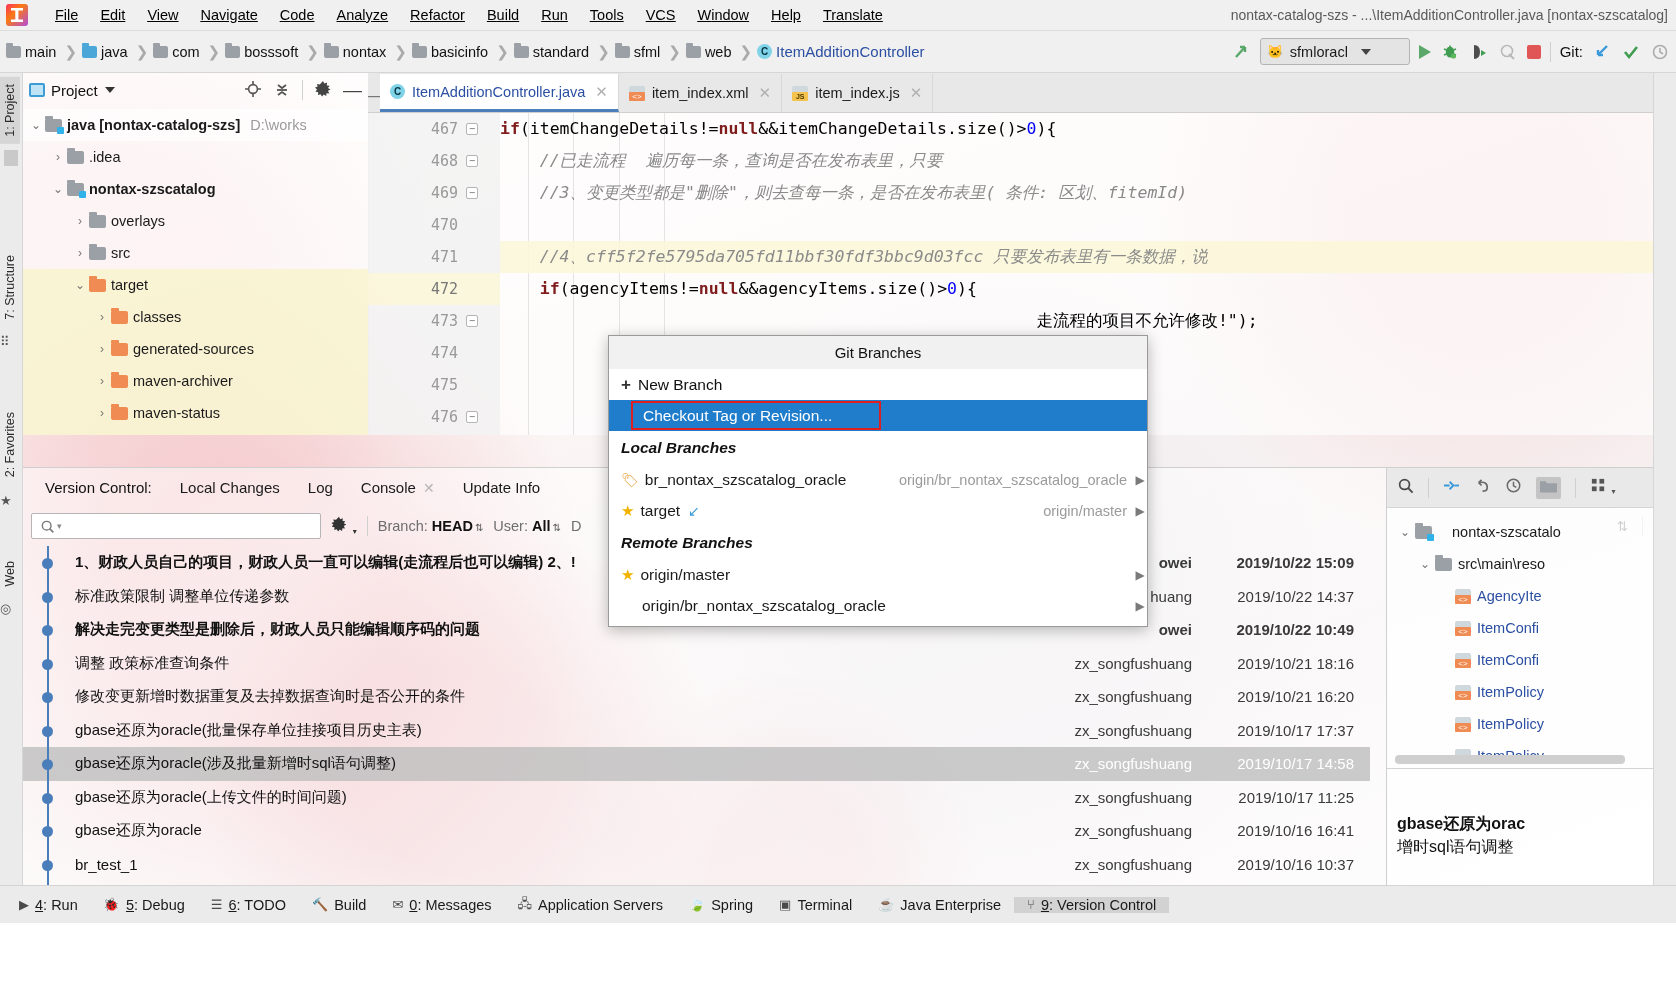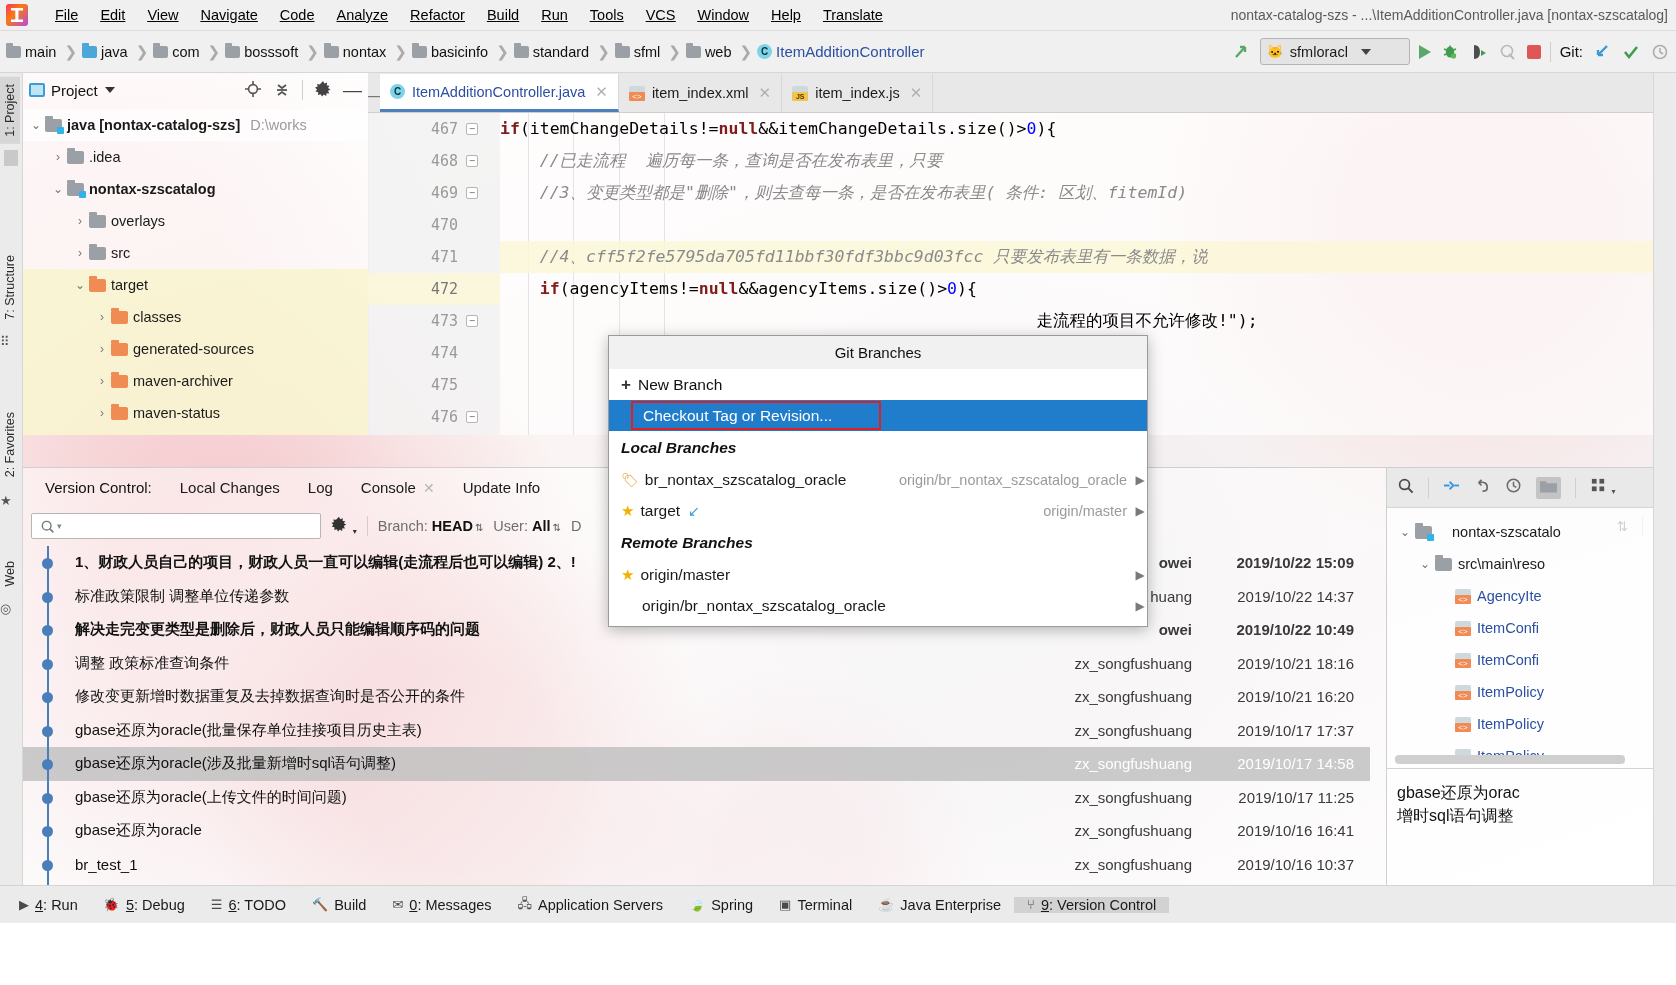--- a/index.html
+++ b/index.html
@@ -186,21 +186,21 @@
   
   #vc-right{ position:absolute; left:1363px; top:0; width:290px; height:418px; border-left:1px solid #cfcfcf; background:rgba(255,255,255,.72);}
   #vcr-toolbar{ height:40px; display:flex; align-items:center; gap:14px; padding:0 10px; background:#e9e9e9; border-bottom:1px solid #d4d4d4;}
   .vcr-ico{ color:#4a4a4a; font-size:16px;}
   .vcr-ico.active{ background:#c4c4c4; padding:2px 4px; border-radius:2px;}
   #vcr-tree{ padding:8px 0 0 6px; font-size:14.5px;}
   .ftrow{ height:32px; display:flex; align-items:center; white-space:nowrap;}
   .ftrow .arrow{ width:20px; text-align:center; color:#777; font-size:12px;}
   .flink{ color:#2b4fa2; margin-left:6px;}
   #vcr-msg{ position:absolute; left:0; bottom:0; width:290px; height:118px; border-top:1px solid #d4d4d4; padding:12px 10px; font-size:16px; line-height:1.45; color:#111; overflow:hidden;}
-  #vcr-msg .hl{ font-weight:normal;}
+  #vcr-msg .hl{ font-weight:bold;margin-top:31px;}
   .hscroll{ position:absolute; left:8px; bottom:122px; width:230px; height:9px; background:#cfcfcf; border-radius:4px;}
 
   
   #rightstrip{ left:1653px; top:73px; width:23px; height:812px; background:#ebebeb; border-left:1px solid #d6d6d6;}
 
   
   #gitpopup{
     left:608px; top:335px; width:540px; height:292px; background:#fff;
     border:1px solid #9a9a9a; box-shadow:0 3px 14px rgba(0,0,0,.28); z-index:30;
   }

